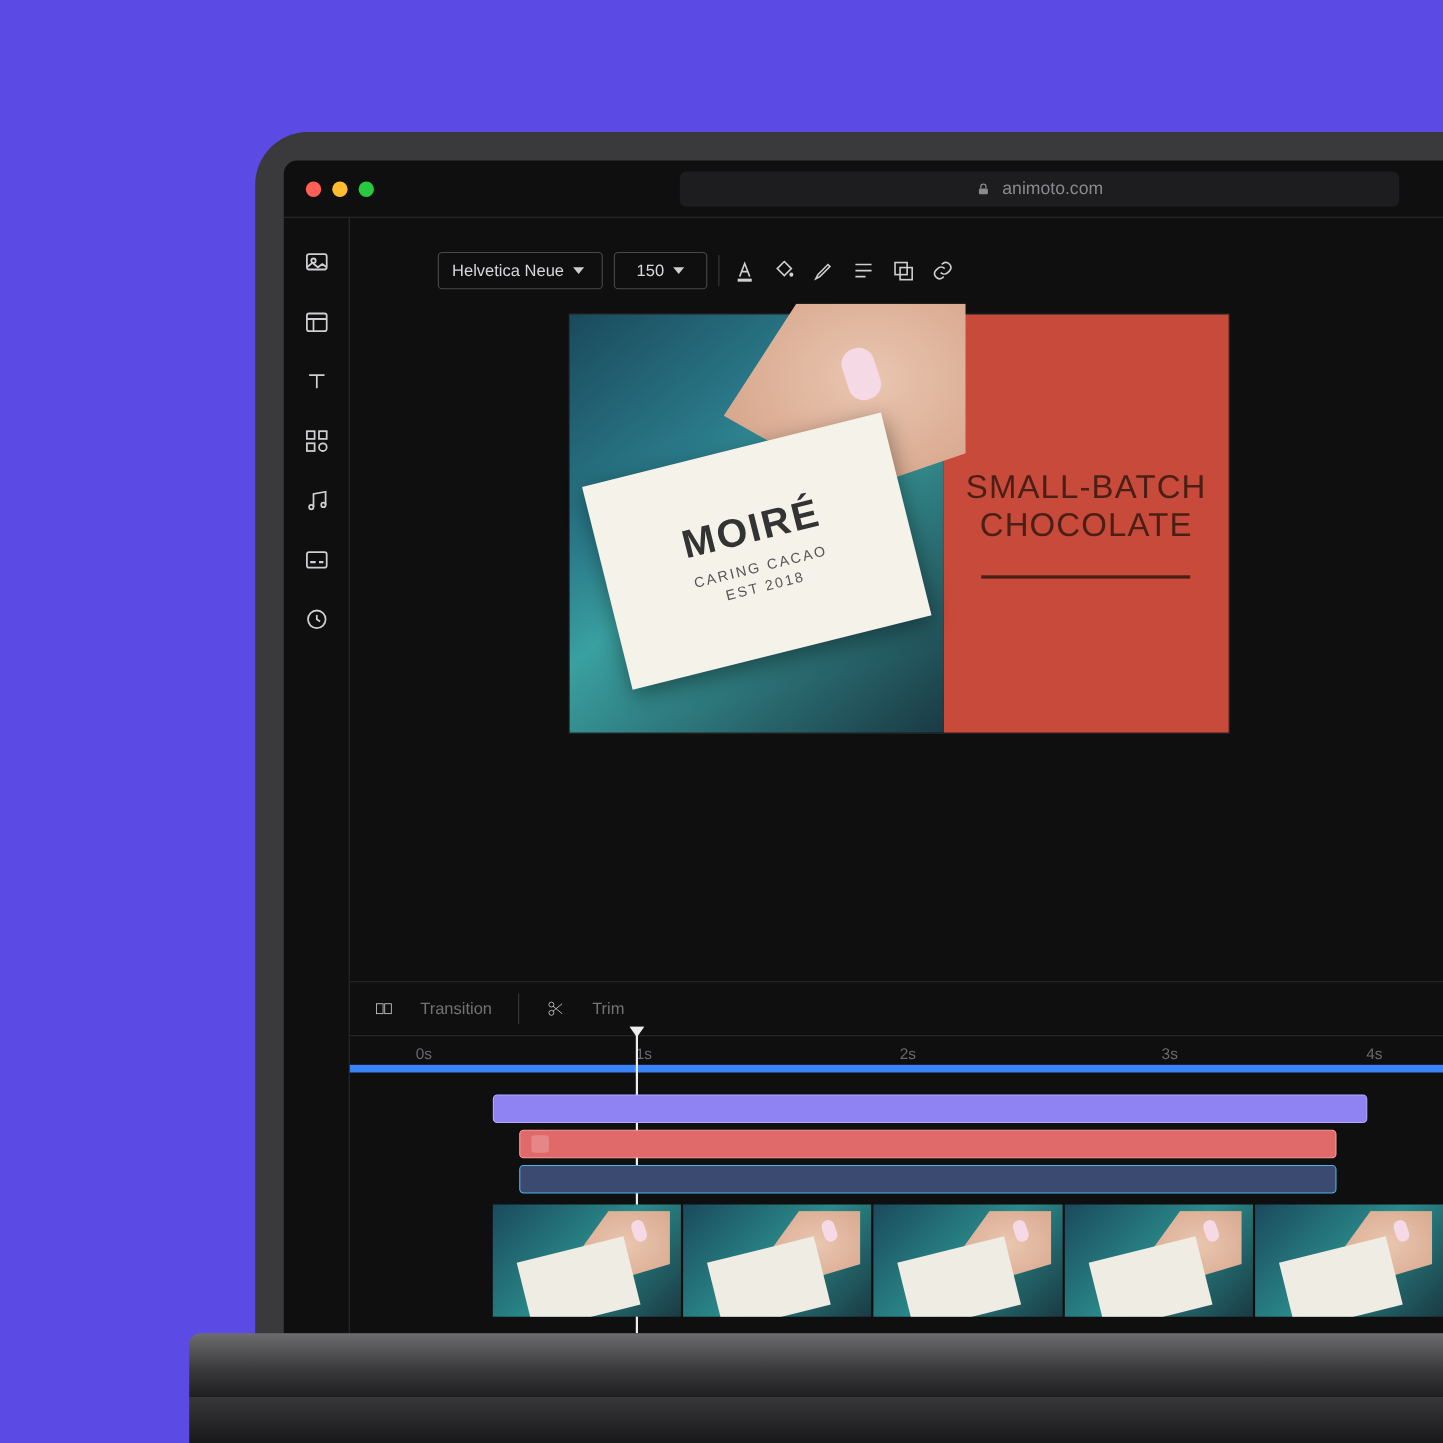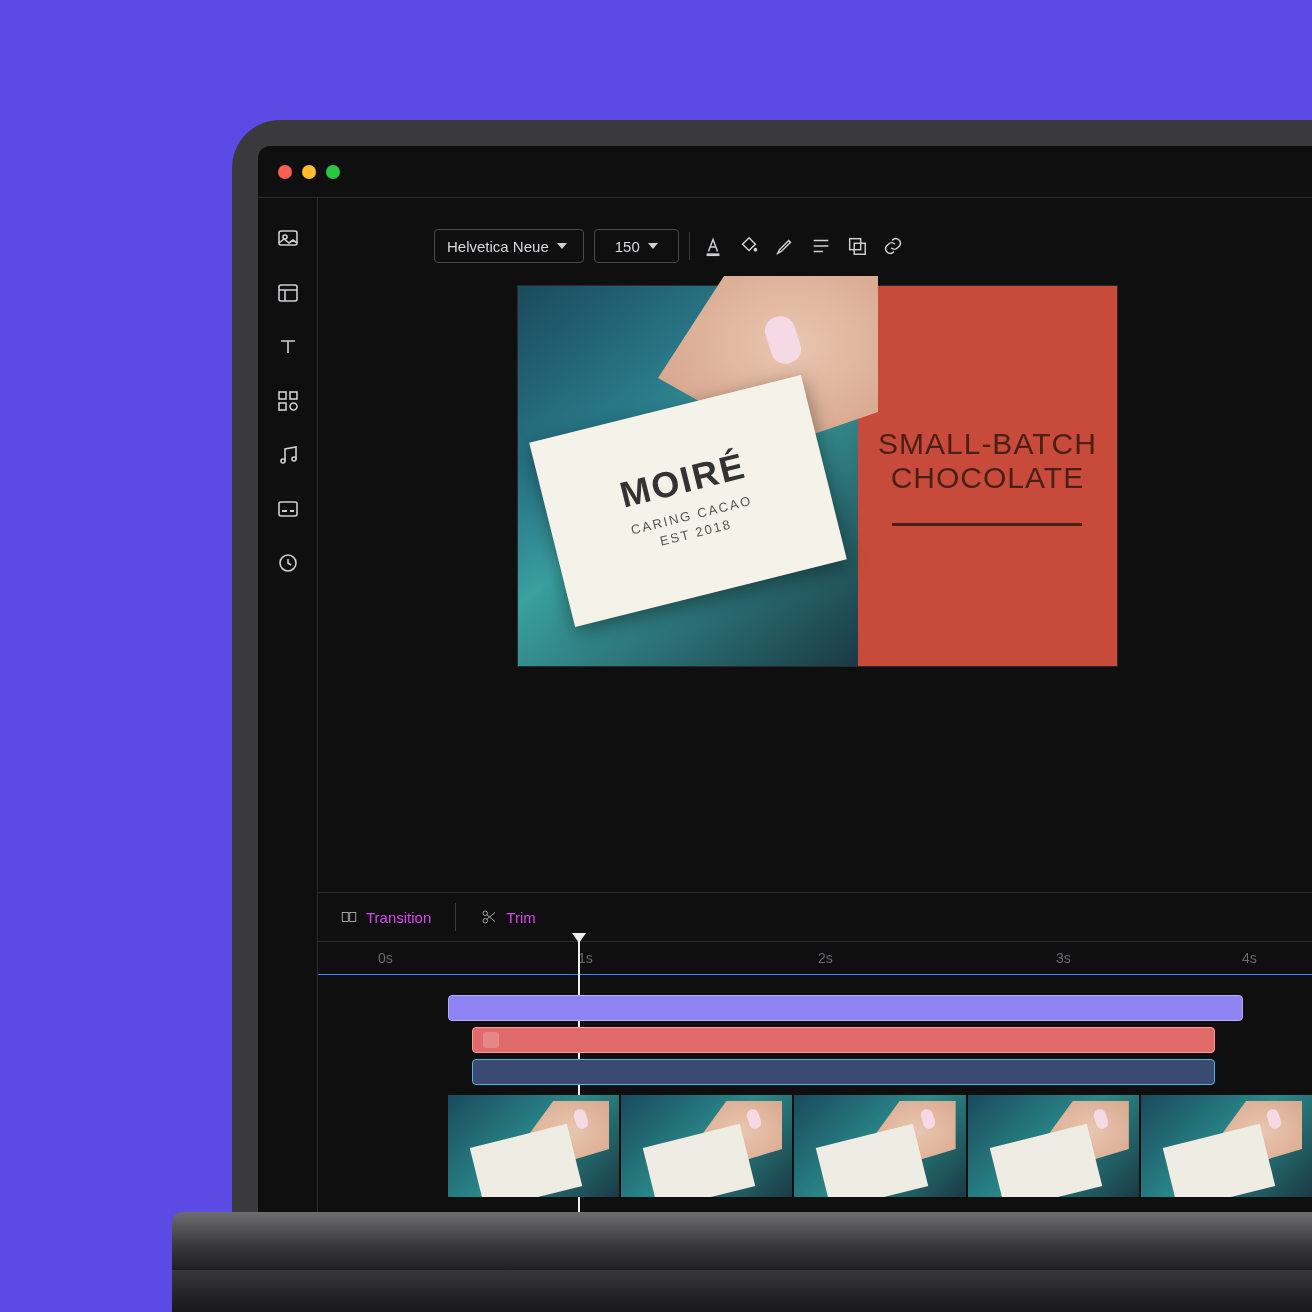--- a/index.html
+++ b/index.html
@@ -15,43 +15,43 @@
   .dot{width:14px;height:14px;border-radius:50%}
   .red{background:#ff5f57}.yellow{background:#febc2e}.green{background:#28c840}
   .addr{position:absolute;left:360px;right:40px;top:10px;height:32px;background:#1d1d1f;border-radius:6px;display:flex;align-items:center;justify-content:center;color:#8a8a8e;font-size:16px;gap:10px}
   
   .app{flex:1;display:flex;min-height:0}
   .sidebar{width:60px;border-right:1px solid #2a2a2c;display:flex;flex-direction:column;align-items:center;gap:28px;padding-top:28px}
   .sb{width:26px;height:26px;color:#cfcfd2;display:flex;align-items:center;justify-content:center;cursor:pointer}
   .sb svg{width:24px;height:24px;stroke:#cfcfd2;fill:none;stroke-width:1.6}
   .main{flex:1;display:flex;flex-direction:column;min-width:0}
   
-  .txtbar{height:56px;margin:20px 0 8px 116px;display:flex;align-items:center;gap:10px;color:#d8d8dc}
+  .txtbar{height:56px;margin:20px 0 8px 80px;display:flex;align-items:center;gap:10px;color:#d8d8dc}
   .fontbox{height:34px;border:1px solid #4a4a4e;border-radius:4px;padding:0 16px 0 12px;display:flex;align-items:center;font-size:15px;gap:8px;position:relative}
   .chev{width:0;height:0;border-left:5px solid transparent;border-right:5px solid transparent;border-top:6px solid #cfcfd2}
   .sep{width:1px;height:28px;background:#3a3a3c}
   .tbtn{width:26px;height:26px;display:flex;align-items:center;justify-content:center;color:#cfcfd2;cursor:pointer}
   .tbtn svg{width:22px;height:22px;stroke:#cfcfd2;fill:none;stroke-width:1.6}
   
   .stage{flex:1;display:flex;align-items:flex-start;padding:4px 0 30px 200px}
   .canvas{height:380px;display:flex;box-shadow:0 0 0 1px #2a2a2c}
   .photo{width:340px;height:100%;position:relative;background:linear-gradient(140deg,#1a4a5c 0%,#2a7a8a 32%,#3aa0a0 48%,#1a3a44 100%)}
   .hand{position:absolute;right:-20px;top:-10px;width:220px;height:170px;background:radial-gradient(ellipse at 60% 40%,#eac6b0,#d8a98f 70%);clip-path:polygon(30% 0,100% 0,100% 80%,55% 100%,0 60%)}
   .nail{position:absolute;right:60px;top:30px;width:30px;height:48px;background:#f5d9e5;border-radius:14px;transform:rotate(-18deg)}
   .card{position:absolute;left:30px;top:120px;width:280px;height:190px;background:#f5f2ea;transform:rotate(-14deg);box-shadow:0 6px 20px rgba(0,0,0,.4);display:flex;flex-direction:column;align-items:center;justify-content:center;color:#333}
   .card h1{font-size:36px;letter-spacing:2px;font-weight:800}
   .card .sub{font-size:13px;letter-spacing:2px;margin-top:6px;color:#555;text-align:center;line-height:1.4}
   .redpanel{flex:1;background:#c84a3a;height:100%;display:flex;flex-direction:column;align-items:center;justify-content:center;color:#4a1f15;padding:0 20px}
   .redpanel .line{font-size:30px;font-weight:400;letter-spacing:1px;white-space:nowrap}
   .redpanel .rule{width:190px;height:3px;background:#4a1f15;margin-top:28px}
   
   .timeline{height:320px;border-top:1px solid #2a2a2c;position:relative;color:#cfcfd2}
   .tltools{height:48px;display:flex;align-items:center;gap:24px;padding-left:22px;font-size:15px}
-  .tlt{display:flex;align-items:center;gap:8px;color:#d946ef}
-  .ruler{height:34px;border-top:1px solid #2a2a2c;border-bottom:1px solid #3b82f6;position:relative;display:flex;font-size:14px;color:#6a6a6e}
+  .tlt{display:flex;align-items:center;gap:24px;color:#737373}
+  .ruler{height:34px;border-top:1px solid #2a2a2c;border-bottom:7px solid #3b82f6;position:relative;display:flex;font-size:14px;color:#6a6a6e}
   .tick{position:absolute;top:8px}
   .playhead{position:absolute;top:46px;bottom:0;width:2px;background:#eee;left:260px}
   .playhead::before{content:"";position:absolute;top:-6px;left:-6px;width:14px;height:10px;background:#eee;clip-path:polygon(0 0,100% 0,50% 100%)}
   .tracks{position:relative;padding:14px 0 0 130px}
   .clip{height:26px;border-radius:4px;margin:6px 0;position:relative;display:flex;align-items:center;font-size:13px;padding:0 10px;color:#fff}
   .c-purple{background:#8f82f2;border:1px solid #b4abff;width:92%}
   .c-red{background:#e06a6a;border:1px solid #ff9a9a;width:86%;margin-left:24px}
   .c-red::before{content:"";width:16px;height:16px;background:#fff3;border-radius:3px;margin-right:8px}
   .c-blue{background:#3a4a70;border:1px solid #4db4e8;width:86%;margin-left:24px}
   .thumbs{display:flex;gap:2px;margin:10px 0 0 0}
@@ -64,20 +64,27 @@
 <body>
 
 <div class="laptop">
   <div class="bezel"></div>
   <div class="screen">
 
     <div class="titlebar">
       <div class="dot red"></div>
       <div class="dot yellow"></div>
       <div class="dot green"></div>
+      <div class="addr">
+        <svg viewBox="0 0 24 24" width="14" height="14">
+            <rect x="5" y="11" width="14" height="9" rx="2" fill="#8a8a8e"></rect>
+            <path d="M8 11V8a4 4 0 018 0v3" stroke="#8a8a8e" stroke-width="2" fill="none"></path>
+          </svg>
+        <span>animoto.com</span>
+      </div>
     </div>
 
     <div class="app">
       <div class="sidebar">
         <div class="sb">
             <svg viewBox="0 0 24 24">
               <rect x="3" y="4" width="18" height="14" rx="2"></rect>
               <circle cx="9" cy="10" r="2"></circle>
               <path d="M3 16l5-4 5 4 4-3 4 3"></path>
             </svg>

